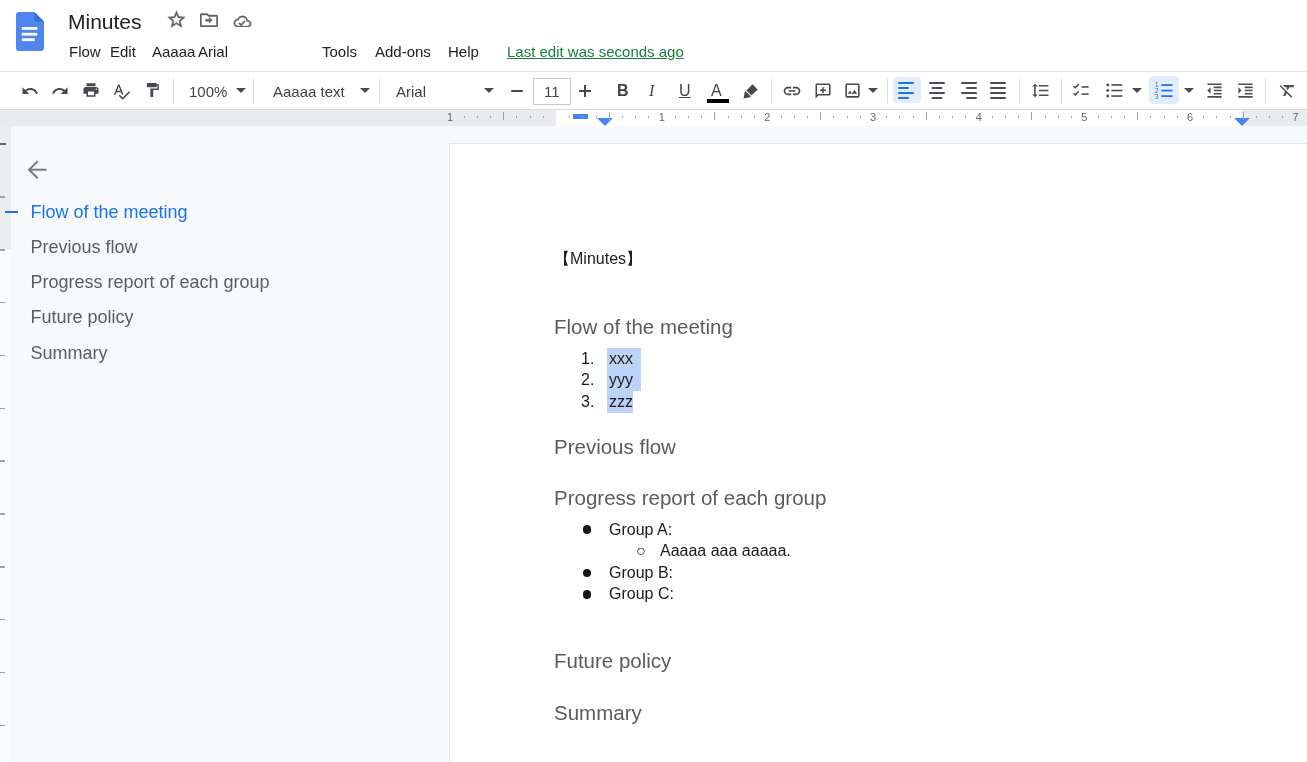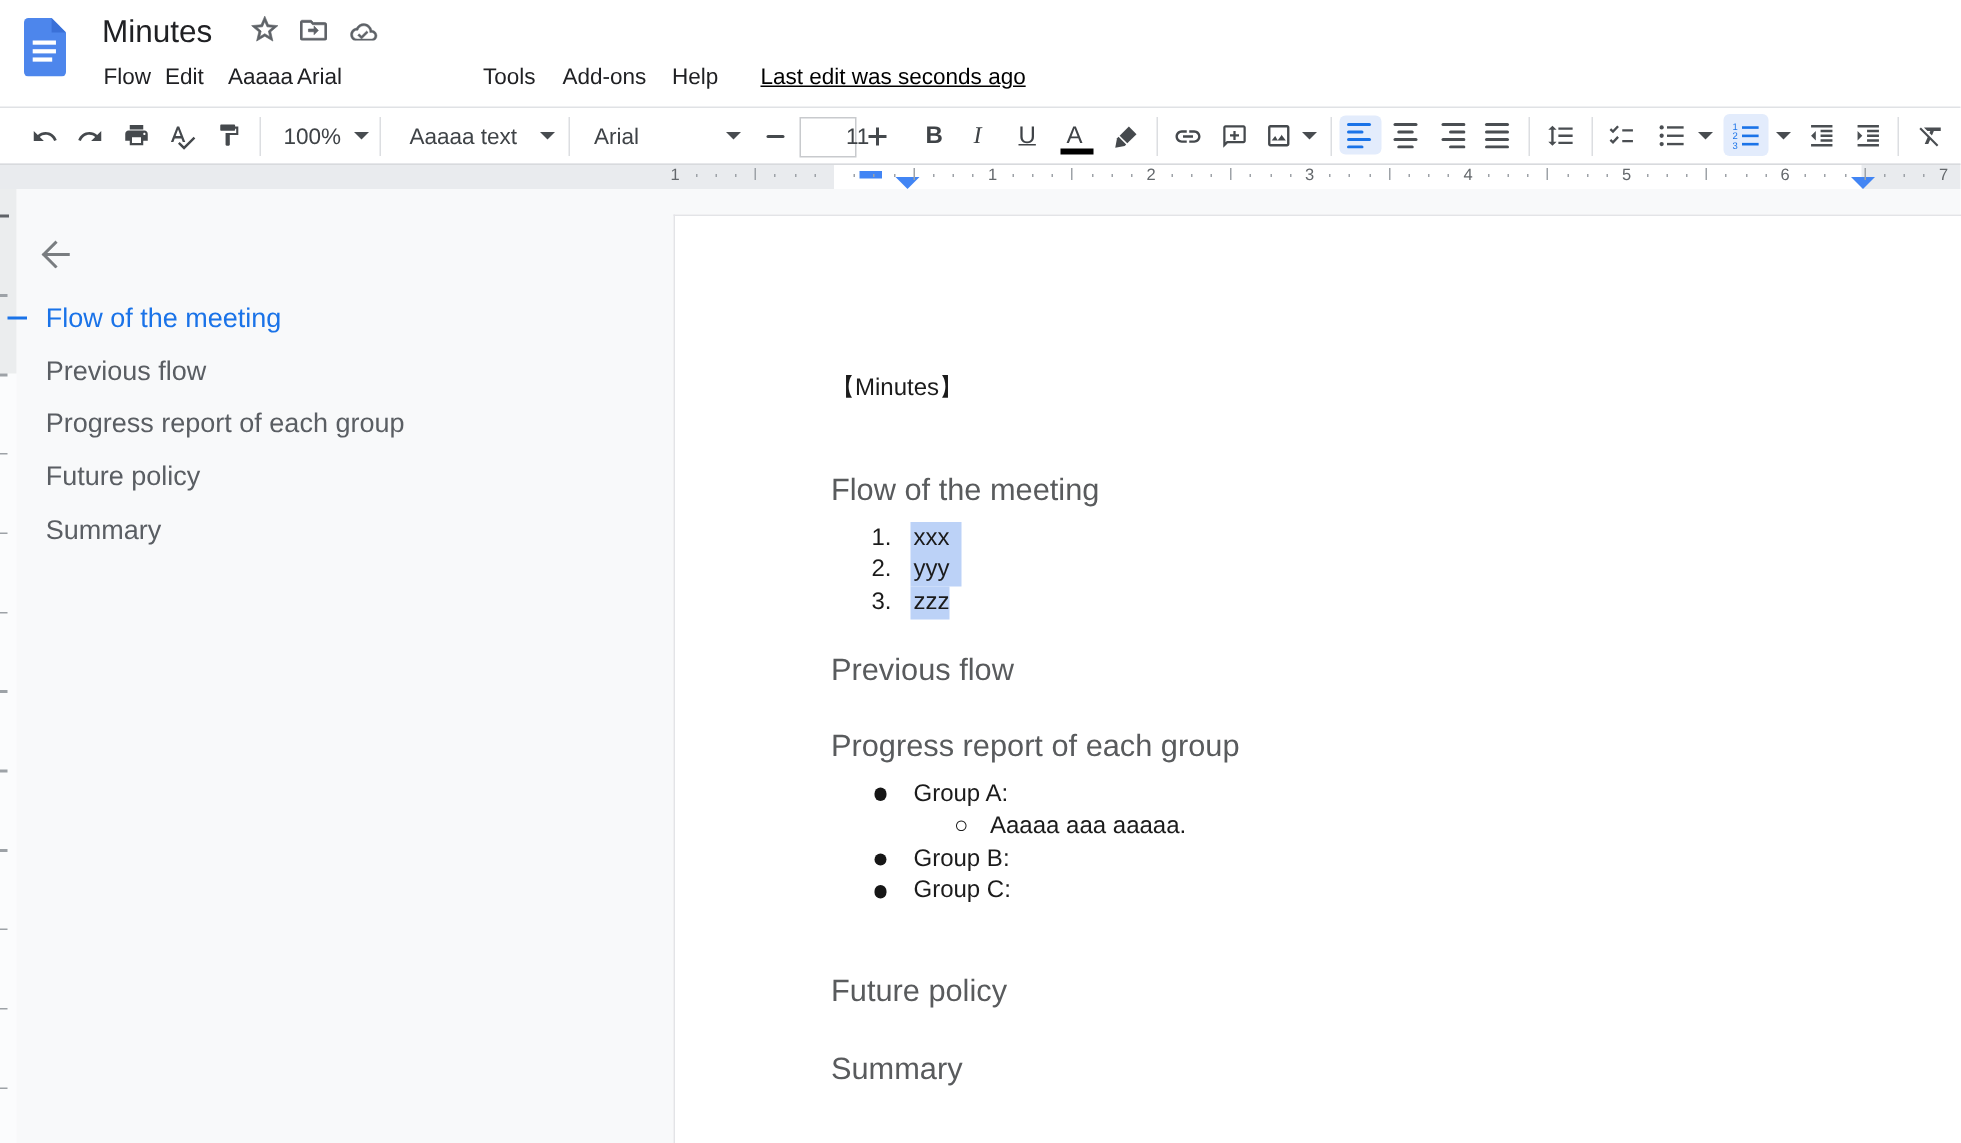--- a/index.html
+++ b/index.html
@@ -1,19 +1,19 @@
 <!DOCTYPE html>
 <html><head><meta charset="utf-8"><style>
   html,body{margin:0;padding:0;width:1307px;height:762px;overflow:hidden;background:#fff;
     font-family:"Liberation Sans",sans-serif;}
   .abs{position:absolute;}
   #header{position:absolute;left:0;top:0;width:1307px;height:71px;background:#fff;border-bottom:1px solid #e0e2e5;}
   #title{position:absolute;left:68px;top:10px;font-size:21px;color:#202124;letter-spacing:0;}
   .menu{position:absolute;top:43px;font-size:15px;color:#202124;}
-  #lastedit{position:absolute;top:43px;left:507px;font-size:15px;color:#000000;text-decoration:underline;}
+  #lastedit{position:absolute;top:43px;left:507px;font-size:15px;color:#15803d;text-decoration:underline;}
   #toolbar{position:absolute;left:0;top:72px;width:1307px;height:37px;background:#fff;}
   .sep{position:absolute;top:78px;width:1px;height:26px;background:#dcdee1;}
   .tbtxt{position:absolute;font-size:15px;color:#3f4347;}
   .caret{position:absolute;width:0;height:0;border-left:5px solid transparent;border-right:5px solid transparent;border-top:5.5px solid #484c50;}
   #ruler{position:absolute;left:0;top:109px;width:1307px;height:16px;background:#e9ebee;border-top:1px solid #d8dadd;}
   #rulerwhite{position:absolute;left:556px;top:0px;width:685px;height:16px;background:#fff;}
   .tick{position:absolute;background:#9da2a7;width:1px;z-index:5;}
   .rnum{position:absolute;top:2px;font-size:11px;color:#64686c;}
   #canvas{position:absolute;left:0;top:126px;width:1307px;height:636px;background:#f8f9fa;}
   #vruler{position:absolute;left:0;top:126px;width:11px;height:636px;background:#fbfcfd;}
@@ -109,21 +109,21 @@
 <div class="sep" style="left:379px;"></div>
 <div class="tbtxt" style="left:396px;top:83px;">Arial</div>
 <div class="caret" style="left:484px;top:88px;"></div>
 
 <div class="abs" style="left:510px;top:84px;width:14px;height:14px;">
 <svg width="14" height="14" viewBox="0 0 14 14">
       <rect x="1" y="6" width="12" height="2" rx="1" fill="#45494d"></rect>
     </svg>
   </div>
 <div class="abs" style="left:533px;top:78px;width:36px;height:25px;border:1px solid #c8cacd;"></div>
-<div class="tbtxt" style="left:564px;top:83px;">11</div>
+<div class="tbtxt" style="left:544px;top:83px;">11</div>
 <div class="abs" style="left:578px;top:84px;width:14px;height:14px;">
 <svg width="14" height="14" viewBox="0 0 14 14">
       <path d="M6 1h2v5h5v2H8v5H6V8H1V6h5z" fill="#45494d"></path>
     </svg>
   </div>
 
 <div class="tbtxt" style="left:617px;top:82px;font-weight:bold;font-size:16px;">B</div>
 <div class="tbtxt" style="left:649px;top:82px;font-style:italic;font-size:16px;font-family:'Liberation Serif',serif;">I</div>
 <div class="tbtxt" style="left:679px;top:82px;font-size:16px;text-decoration:underline;">U</div>
 <div class="tbtxt" style="left:711px;top:82px;font-size:16px;">A</div>

